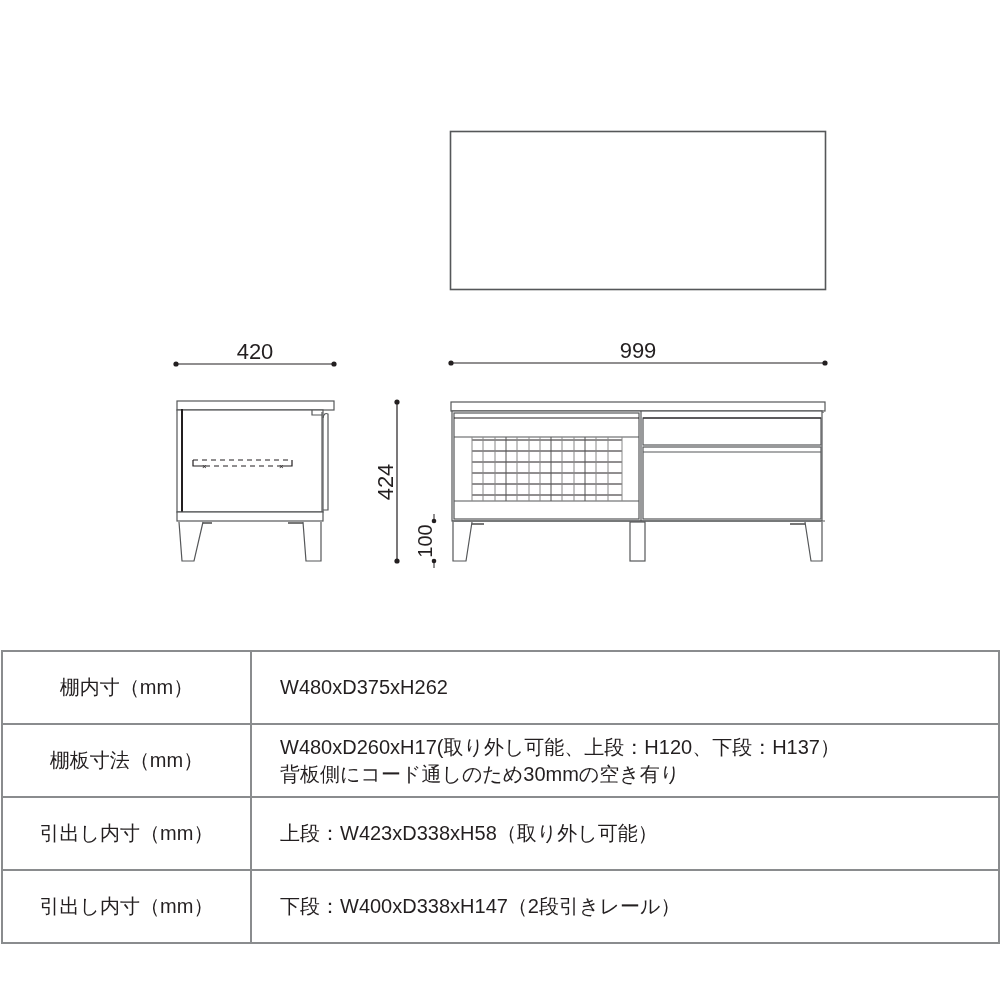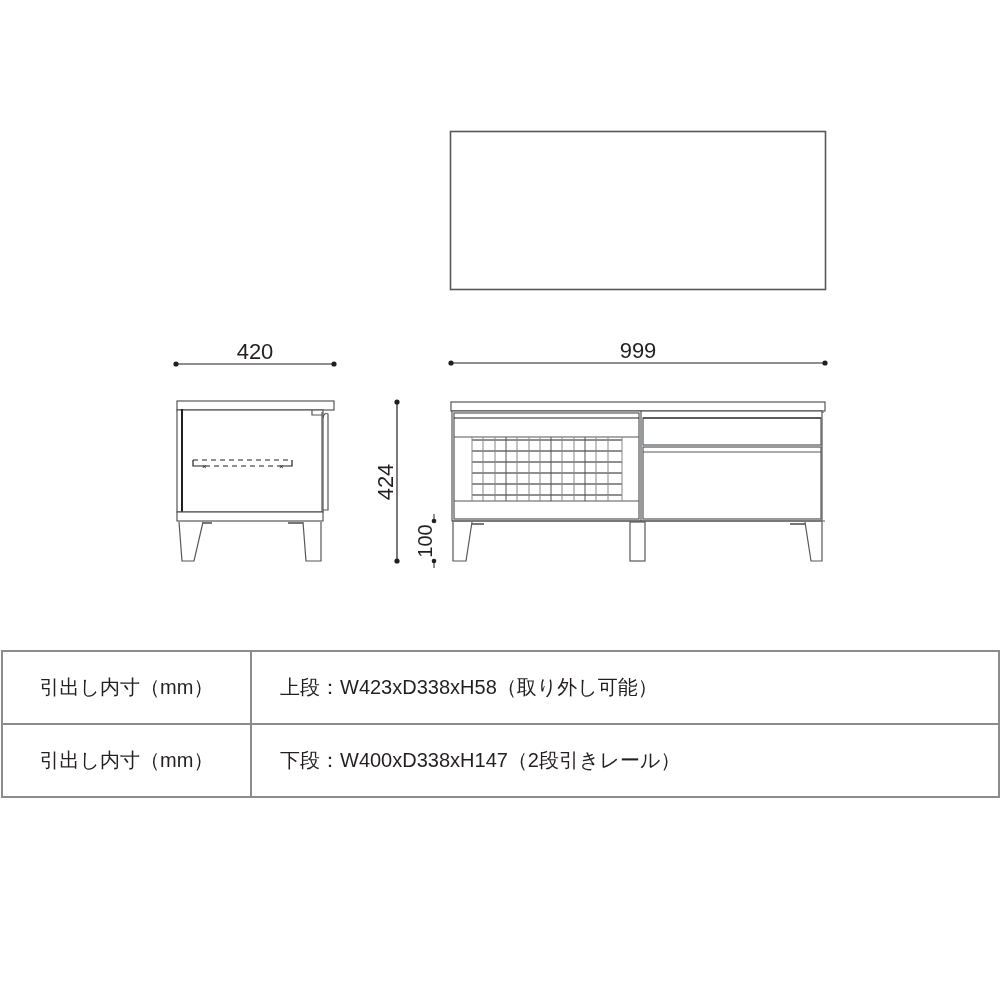--- a/index.html
+++ b/index.html
@@ -132,20 +132,33 @@
 
     <path d="M453 522 L453 561 L466 561 L472 522" fill="#fff"></path>
     <rect x="630" y="522" width="15" height="39" fill="#fff"></rect>
     <path d="M805 522 L811 561 L822 561 L822 522" fill="#fff"></path>
   </g>
 </svg>
 
 <table id="spec-table">
   <tbody>
     <tr>
+      <td class="label-cell">棚内寸（mm）</td>
+      <td class="value-cell">
+        <div>W480xD375xH262</div>
+      </td>
+    </tr>
+    <tr class="tall">
+      <td class="label-cell">棚板寸法（mm）</td>
+      <td class="value-cell">
+        <div>W480xD260xH17(取り外し可能、上段：H120、下段：H137）</div>
+        <div>背板側にコード通しのため30mmの空き有り</div>
+      </td>
+    </tr>
+    <tr>
       <td class="label-cell">引出し内寸（mm）</td>
       <td class="value-cell">
         <div>上段：W423xD338xH58（取り外し可能）</div>
       </td>
     </tr>
     <tr>
       <td class="label-cell">引出し内寸（mm）</td>
       <td class="value-cell">
         <div>下段：W400xD338xH147（2段引きレール）</div>
       </td>

